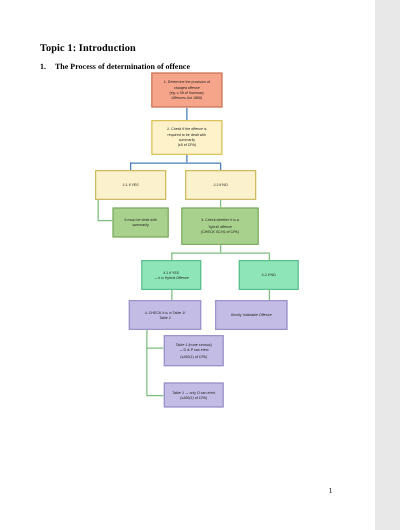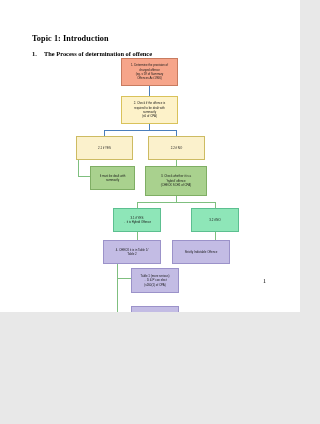--- a/index.html
+++ b/index.html
@@ -6,21 +6,21 @@
     margin: 0;
     padding: 0;
     background: #e8e8e8;
   }
   body {
     font-family: "Liberation Serif", serif;
   }
   .page {
     position: relative;
     width: 300px;
-    height: 312px;
+    height: 424px;
     background: #ffffff;
     overflow: hidden;
   }
   .doc-title {
     position: absolute;
     left: 32px;
     top: 34px;
     font-family: "Liberation Serif", serif;
     font-weight: bold;
     font-size: 8.2px;

